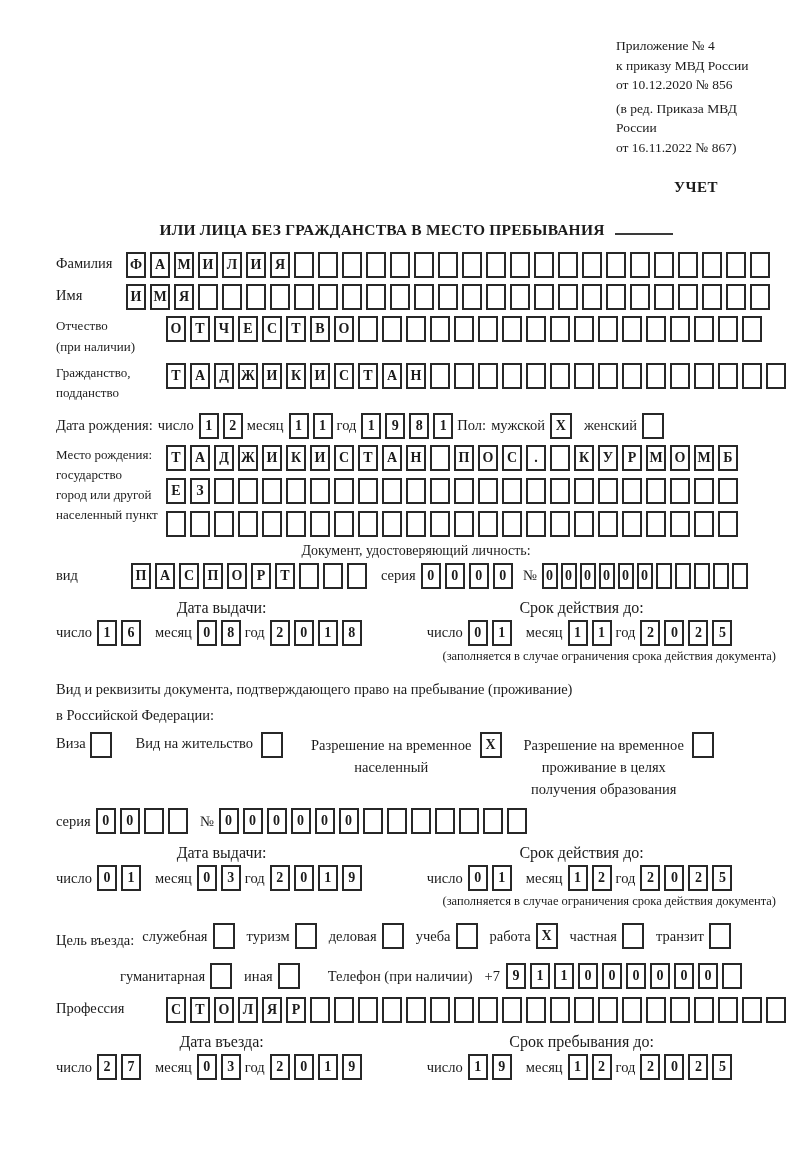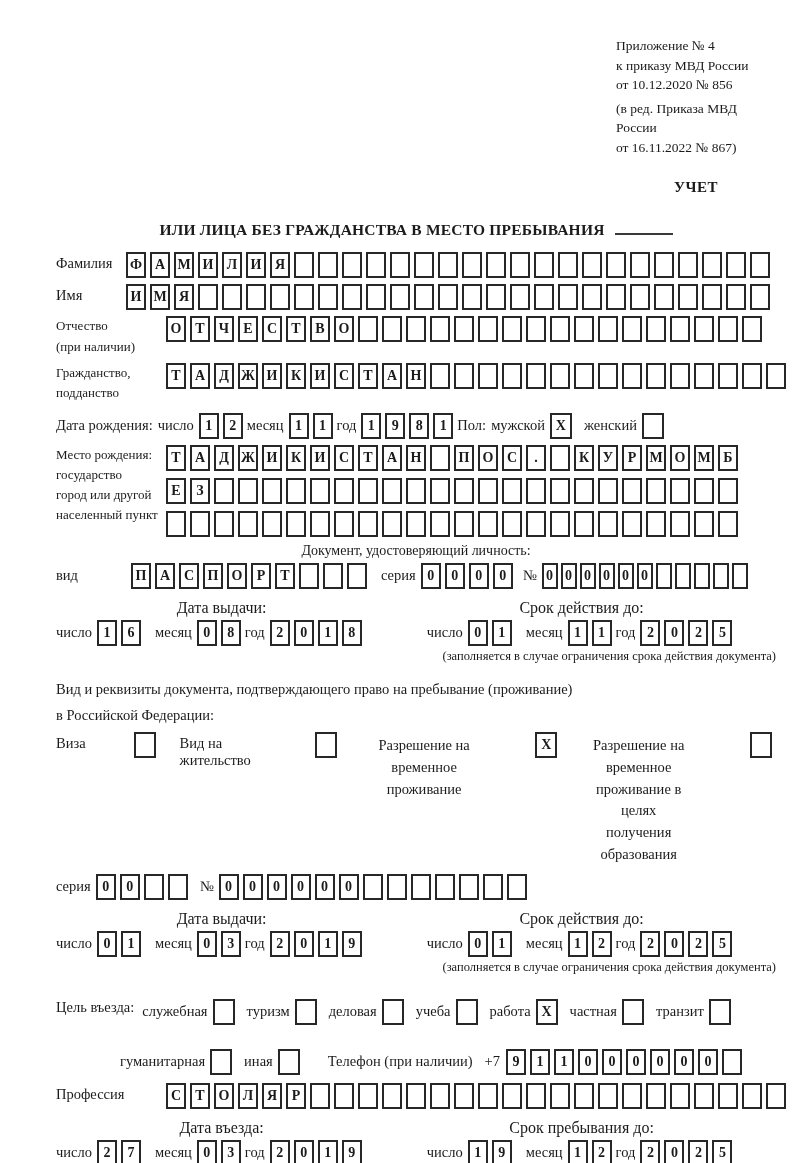--- a/index.html
+++ b/index.html
@@ -43,26 +43,26 @@
   .dates { display:flex; margin-top:10px; }
   .date-col { display:flex; flex-direction:column; }
   .date-col .dhead { text-align:center; font-size:16px; margin-bottom:3px; }
   .dline { display:flex; align-items:center; font-size:14.5px; }
   .dline .dl { margin-right:5px; }
   .footnote { font-size:12.5px; text-align:right; margin-top:3px; }
 
   
   .res-intro { font-size:14.5px; margin-top:12px; line-height:1.8; }
   .opts { display:flex; align-items:flex-start; margin-top:4px; }
-  .opt { display:flex; align-items:flex-start; font-size:14.5px;gap:44px; }
+  .opt { display:flex; align-items:flex-start; font-size:14.5px; }
   .opt .olabel { padding-top:3px; }
   .opt .olabel.center { text-align:center; line-height:1.5; }
   .opt .checkbox { margin-left:8px; }
 
-  .purpose-line { display:flex; align-items:flex-start; font-size:14.5px; margin-top:24px; flex-wrap:nowrap; }
+  .purpose-line { display:flex; align-items:flex-end; font-size:14.5px; margin-top:14px; flex-wrap:nowrap; }
   .purpose-line .pitem { display:flex; align-items:center; margin-right:8px; }
   .purpose-line .pitem .checkbox { margin-left:5px; }
 
   .phone-wrap { display:flex; align-items:center; }
   .phone-wrap .pfx { font-size:14.5px; margin:0 6px 0 12px; }
 
   
   .rep { display:flex; margin-top:8px; }
 </style>
 </head>
@@ -435,21 +435,21 @@
       <span class="olabel">Виза</span>
       <span class="cell checkbox" style="margin-left:4px"></span>
     </div>
     <div class="opt" style="margin-left:20px">
       <span class="olabel">Вид на жительство</span>
       <span class="cell checkbox"></span>
     </div>
     <div class="opt" style="margin-left:24px">
       <span class="olabel center">
         <div>Разрешение на временное</div>
-        <div>проживание</div>
+        <div>населенный</div>
       </span>
       <span class="cell checkbox">X</span>
     </div>
     <div class="opt" style="margin-left:18px">
       <span class="olabel center">
         <div>Разрешение на временное</div>
         <div>проживание в целях</div>
         <div>получения образования</div>
       </span>
       <span class="cell checkbox"></span>

